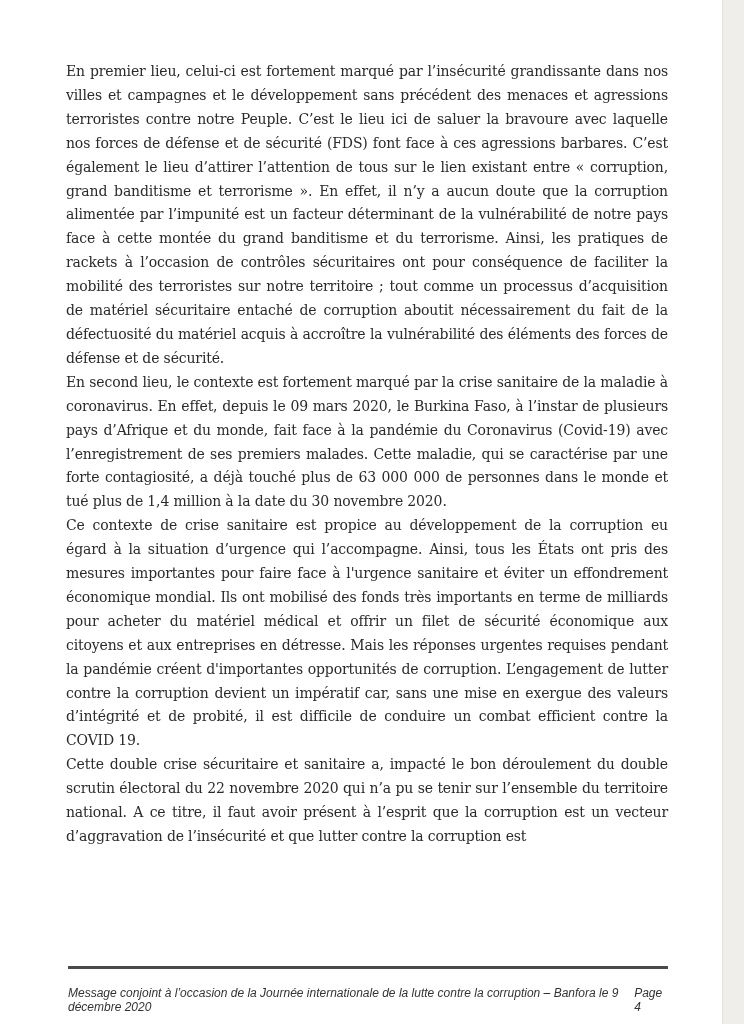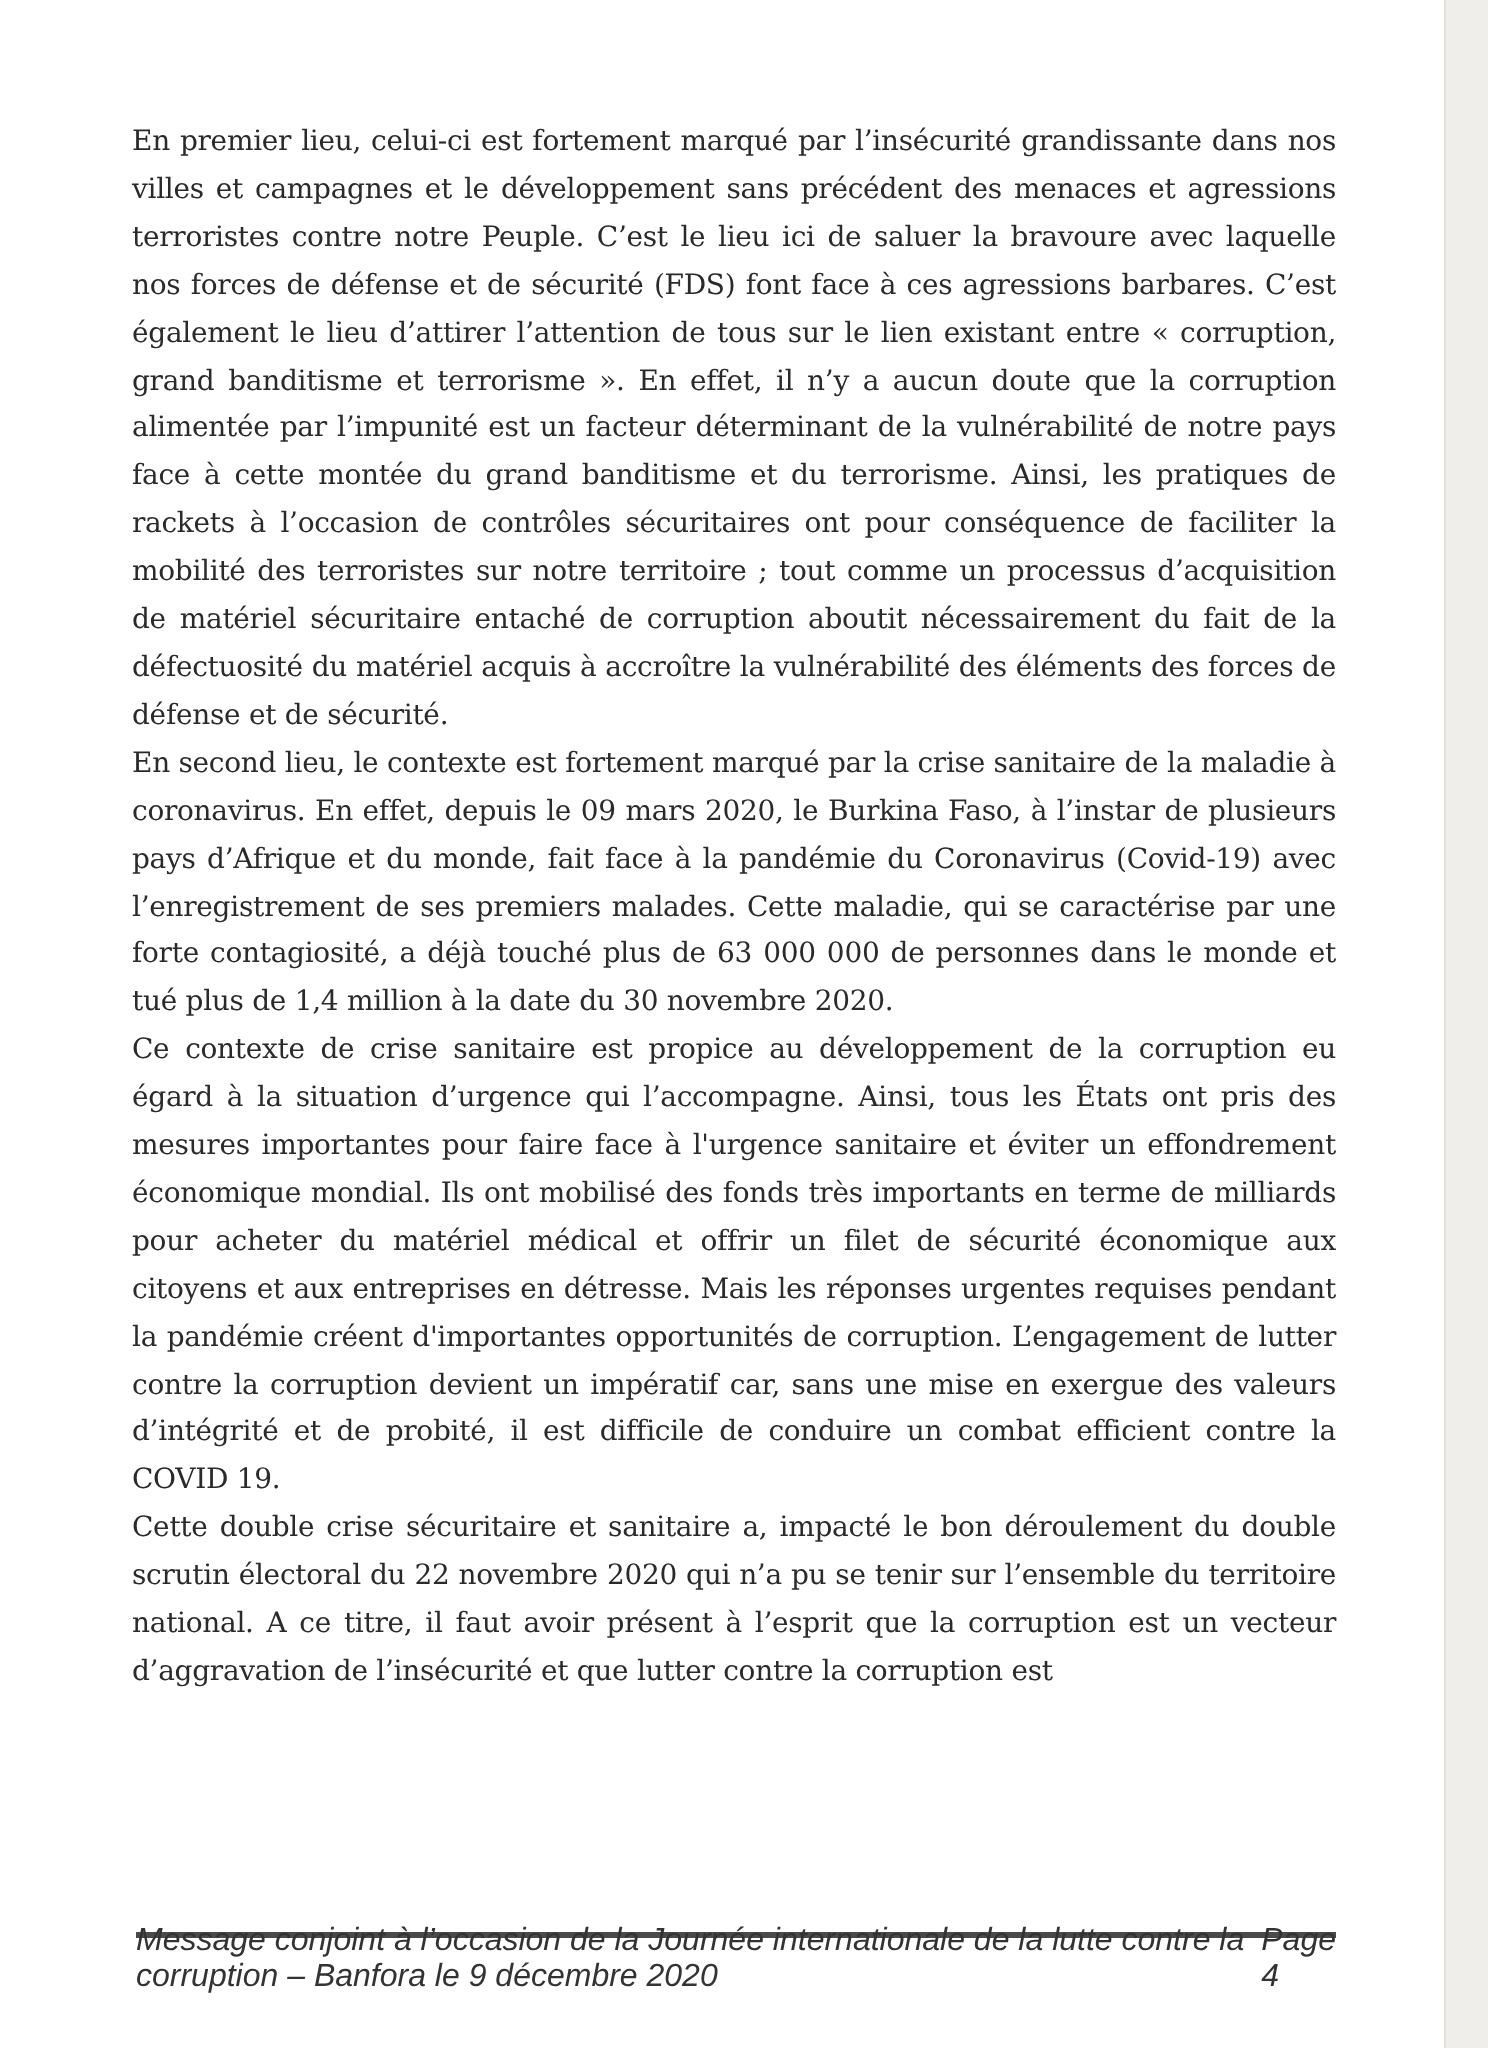--- a/index.html
+++ b/index.html
@@ -21,23 +21,23 @@
     font-size:14px;
     line-height:23.9px;
     text-align:justify;
     letter-spacing:-0.15px;
   }
   .footer-rule {
     position:absolute; left:68px; top:966px; width:600px; height:3px;
     background:#4a4a4a;
   }
   .footer-text {
-    position:absolute; left:68px; top:962px; width:600px;
+    position:absolute; left:68px; top:986px; width:600px;
     font-family:"Liberation Sans", sans-serif; font-style:italic;
-    font-size:16px; color:#333;
+    font-size:12px; color:#333;
     display:flex; justify-content:space-between;
   }
 </style>
 </head>
 <body>
 
 <div class="edge-strip"></div>
 
 <main class="page">
   <p class="para">En premier lieu, celui-ci est fortement marqué par l’insécurité grandissante dans nos villes et campagnes et le développement sans précédent des menaces et agressions terroristes contre notre Peuple. C’est le lieu ici de saluer la bravoure avec laquelle nos forces de défense et de sécurité (FDS) font face à ces agressions barbares. C’est également le lieu d’attirer l’attention de tous sur le lien existant entre « corruption, grand banditisme et terrorisme ». En effet, il n’y a aucun doute que la corruption alimentée par l’impunité est un facteur déterminant de la vulnérabilité de notre pays face à cette montée du grand banditisme et du terrorisme. Ainsi, les pratiques de rackets à l’occasion de contrôles sécuritaires ont pour conséquence de faciliter la mobilité des terroristes sur notre territoire ; tout comme un processus d’acquisition de matériel sécuritaire entaché de corruption aboutit nécessairement du fait de la défectuosité du matériel acquis à accroître la vulnérabilité des éléments des forces de défense et de sécurité.</p>

